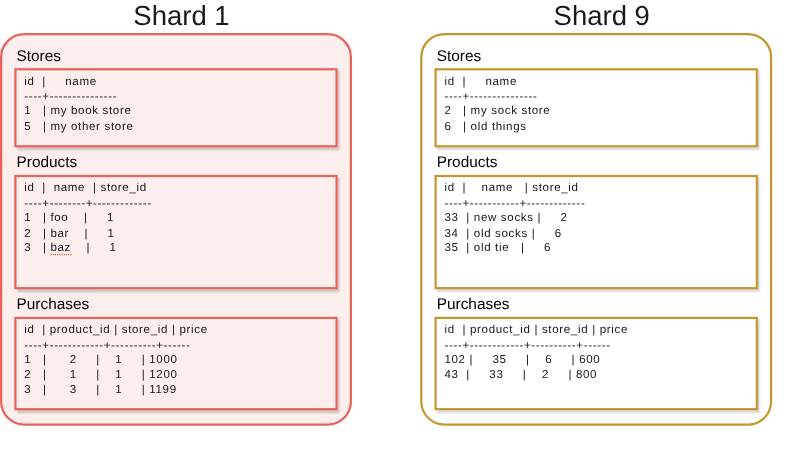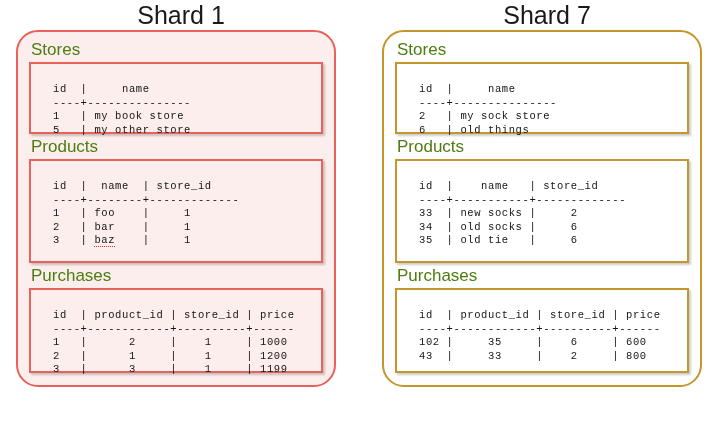--- a/index.html
+++ b/index.html
@@ -38,21 +38,21 @@
 
   .shard-box {
     border-style: solid;
     border-width: 2.5px;
     border-radius: 22px;
     box-sizing: border-box;
     padding: 8px 11px 11px 11px;
   }
 
   
-  .shard-1 { left: 16px; width: 330px; }
+  .shard-1 { left: 0; width: 330px; }
   .shard-1 .shard-title { width: 330px; }
   .shard-1 .shard-box {
     border-color: #e8615a;
     background: #fbeeec;
     width: 320px;
     height: 357px;
   }
   .shard-1 .tbl-box {
     border-color: #e8615a;
     background: #fbeeec;
@@ -69,44 +69,44 @@
   }
   .shard-2 .tbl-box {
     border-color: #c4962c;
     background: #ffffff;
   }
 
   
   .section { margin-bottom: 3px; }
   .section-heading {
     font-family: "Liberation Sans", sans-serif;
-    font-size: 17px;
-    color: #4d7c0f;
+    font-size: 14px;
+    color: #000000;
     line-height: 20px;
     margin: 0 0 2px 2px;
     white-space: nowrap;
   }
 
   .tbl-box {
     border-style: solid;
     border-width: 2.2px;
     box-sizing: border-box;
     padding: 4px 0 4px 7px;
     box-shadow: 2px 2px 2px rgba(0,0,0,0.20);
   }
   .tbl-box.h-stores    { height: 72px; }
   .tbl-box.h-products  { height: 104px; }
   .tbl-box.h-purchases { height: 85px; }
 
   .tbl-pre {
-    font-family: Liberation Mono, monospace;
+    font-family: Liberation Sans, sans-serif;
     font-size: 10.5px;
     line-height: 13.6px;
     color: #151515;
-    margin: 15px;
+    margin: 0;
     white-space: pre;
     letter-spacing: 0.6px;
   }
 
   .misspelled {
     border-bottom: 1.5px dotted #e03020;
     padding-bottom: 0px;
   }
 </style>
 </head>
@@ -148,21 +148,21 @@
 1   |      2     |    1     | 1000
 2   |      1     |    1     | 1200
 3   |      3     |    1     | 1199</pre>
         </div>
       </div>
 
     </div>
   </div>
 
   <div class="shard shard-2">
-    <div class="shard-title">Shard 7</div>
+    <div class="shard-title">Shard 9</div>
 
     <div class="shard-box">
 
       <div class="section">
         <div class="section-heading">Stores</div>
         <div class="tbl-box h-stores">
           <pre class="tbl-pre">id  |     name
 ----+---------------
 2   | my sock store
 6   | old things</pre>

